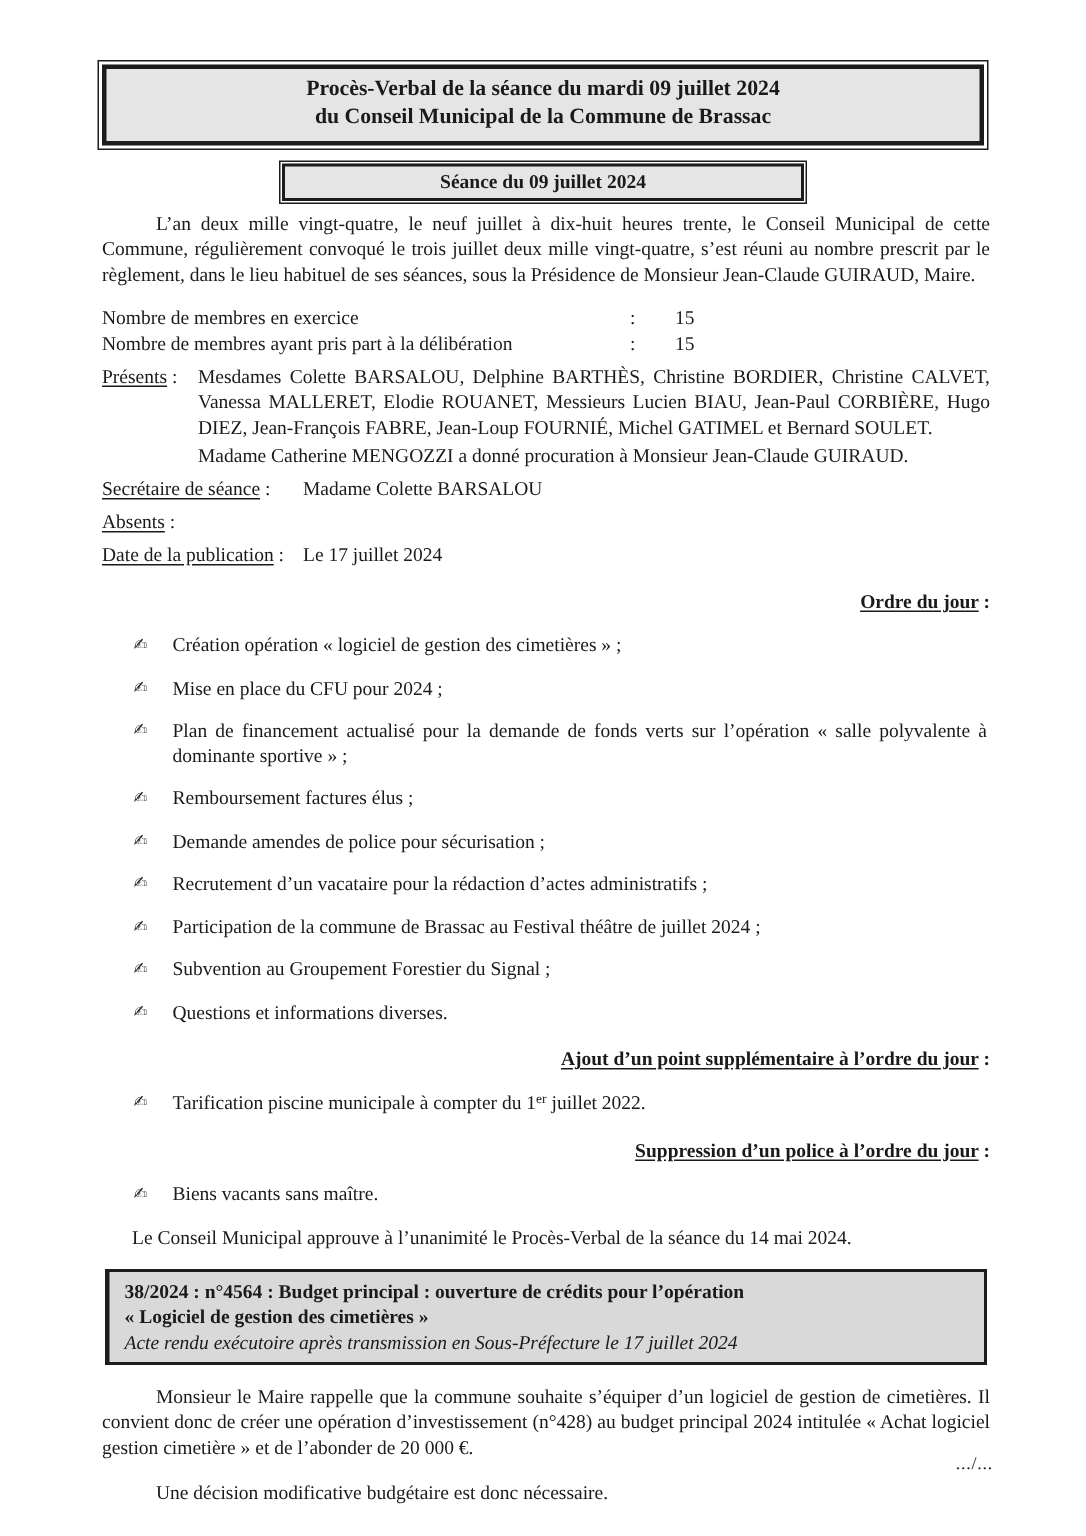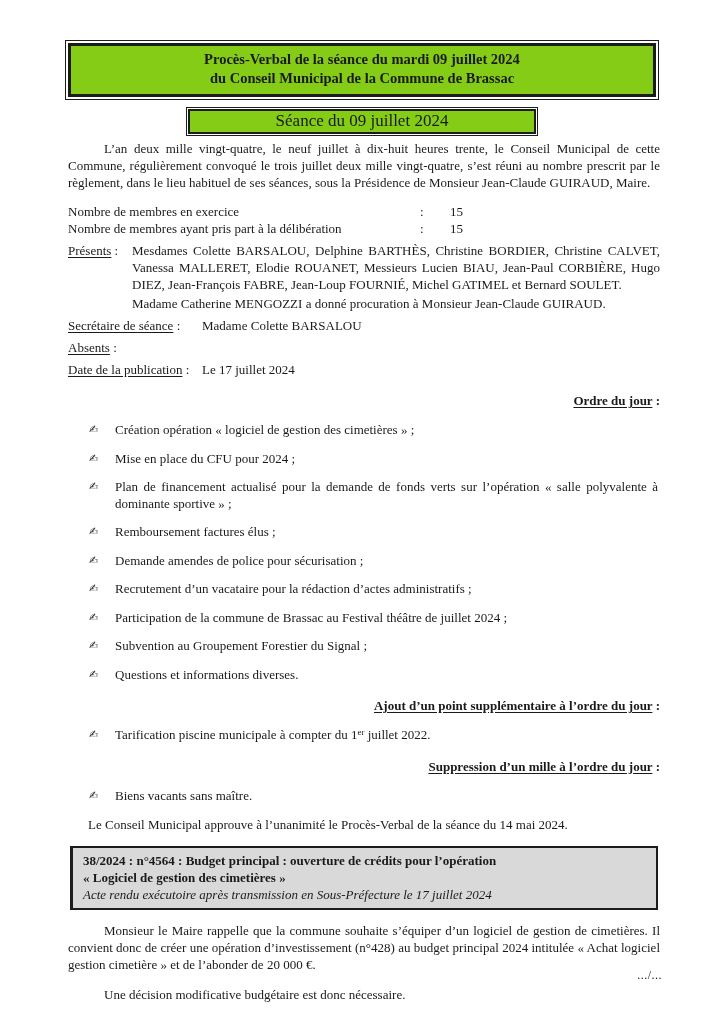--- a/index.html
+++ b/index.html
@@ -13,26 +13,26 @@
     font-size: 13px;
     line-height: 17px;
     overflow: hidden;
     box-sizing: border-box;
     padding-top: 40px;
   }
   .content { margin: 0 64px 0 68px; }
 
   
   .dbox { border: 1.5px solid #1c1c1c; padding: 2px; background: #ffffff; }
-  .dbox-inner { border: 3px solid #1c1c1c; background: #84cc16; text-align: center; }
+  .dbox-inner { border: 3px solid #1c1c1c; background: #e5e5e5; text-align: center; }
   .title-box { width: 588px; margin: 0 auto; }
   .title-box .dbox-inner { padding: 4px 6px 6px; font-weight: bold; font-size: 14.5px; line-height: 19px; }
   .session-box { width: 348px; margin: 7px auto 0; }
   .session-box.dbox { padding: 1px; }
-  .session-box .dbox-inner { border-width: 2px; padding: 2px 4px 3px; font-weight: normal; font-size: 17px; line-height: 16px; }
+  .session-box .dbox-inner { border-width: 2px; padding: 2px 4px 3px; font-weight: bold; font-size: 13px; line-height: 16px; }
 
   .para { text-align: justify; }
   .indent { text-indent: 36px; }
   .opening { margin-top: 4px; }
 
   .members { margin-top: 4px; }
   .member-row { display: flex; line-height: 16.5px; }
   .member-row .m-label { width: 352px; flex: 0 0 auto; }
   .member-row .m-sep { width: 30px; flex: 0 0 auto; }
   .member-row .m-value { flex: 0 0 auto; }
@@ -182,21 +182,21 @@
     <div class="section-heading"><span class="u">Ajout d’un point supplémentaire à l’ordre du jour</span><span> :</span></div>
 
     <div class="agenda-list">
 
         <div class="agenda-item">
           <span class="bullet">✍</span>
           <span class="item-text"><span>Tarification piscine municipale à compter du 1</span><sup class="sup">er</sup><span> juillet 2022.</span></span>
         </div>
       </div>
 
-    <div class="section-heading"><span class="u">Suppression d’un mille à l’ordre du jour</span><span> :</span></div>
+    <div class="section-heading"><span class="u">Suppression d’un police à l’ordre du jour</span><span> :</span></div>
 
     <div class="agenda-list">
 
         <div class="agenda-item">
           <span class="bullet">✍</span>
           <span class="item-text"><span>Biens vacants sans maître.</span><sup class="sup"></sup><span></span></span>
         </div>
       </div>
 
     <p class="para approval">Le Conseil Municipal approuve à l’unanimité le Procès-Verbal de la séance du 14 mai 2024.</p>

